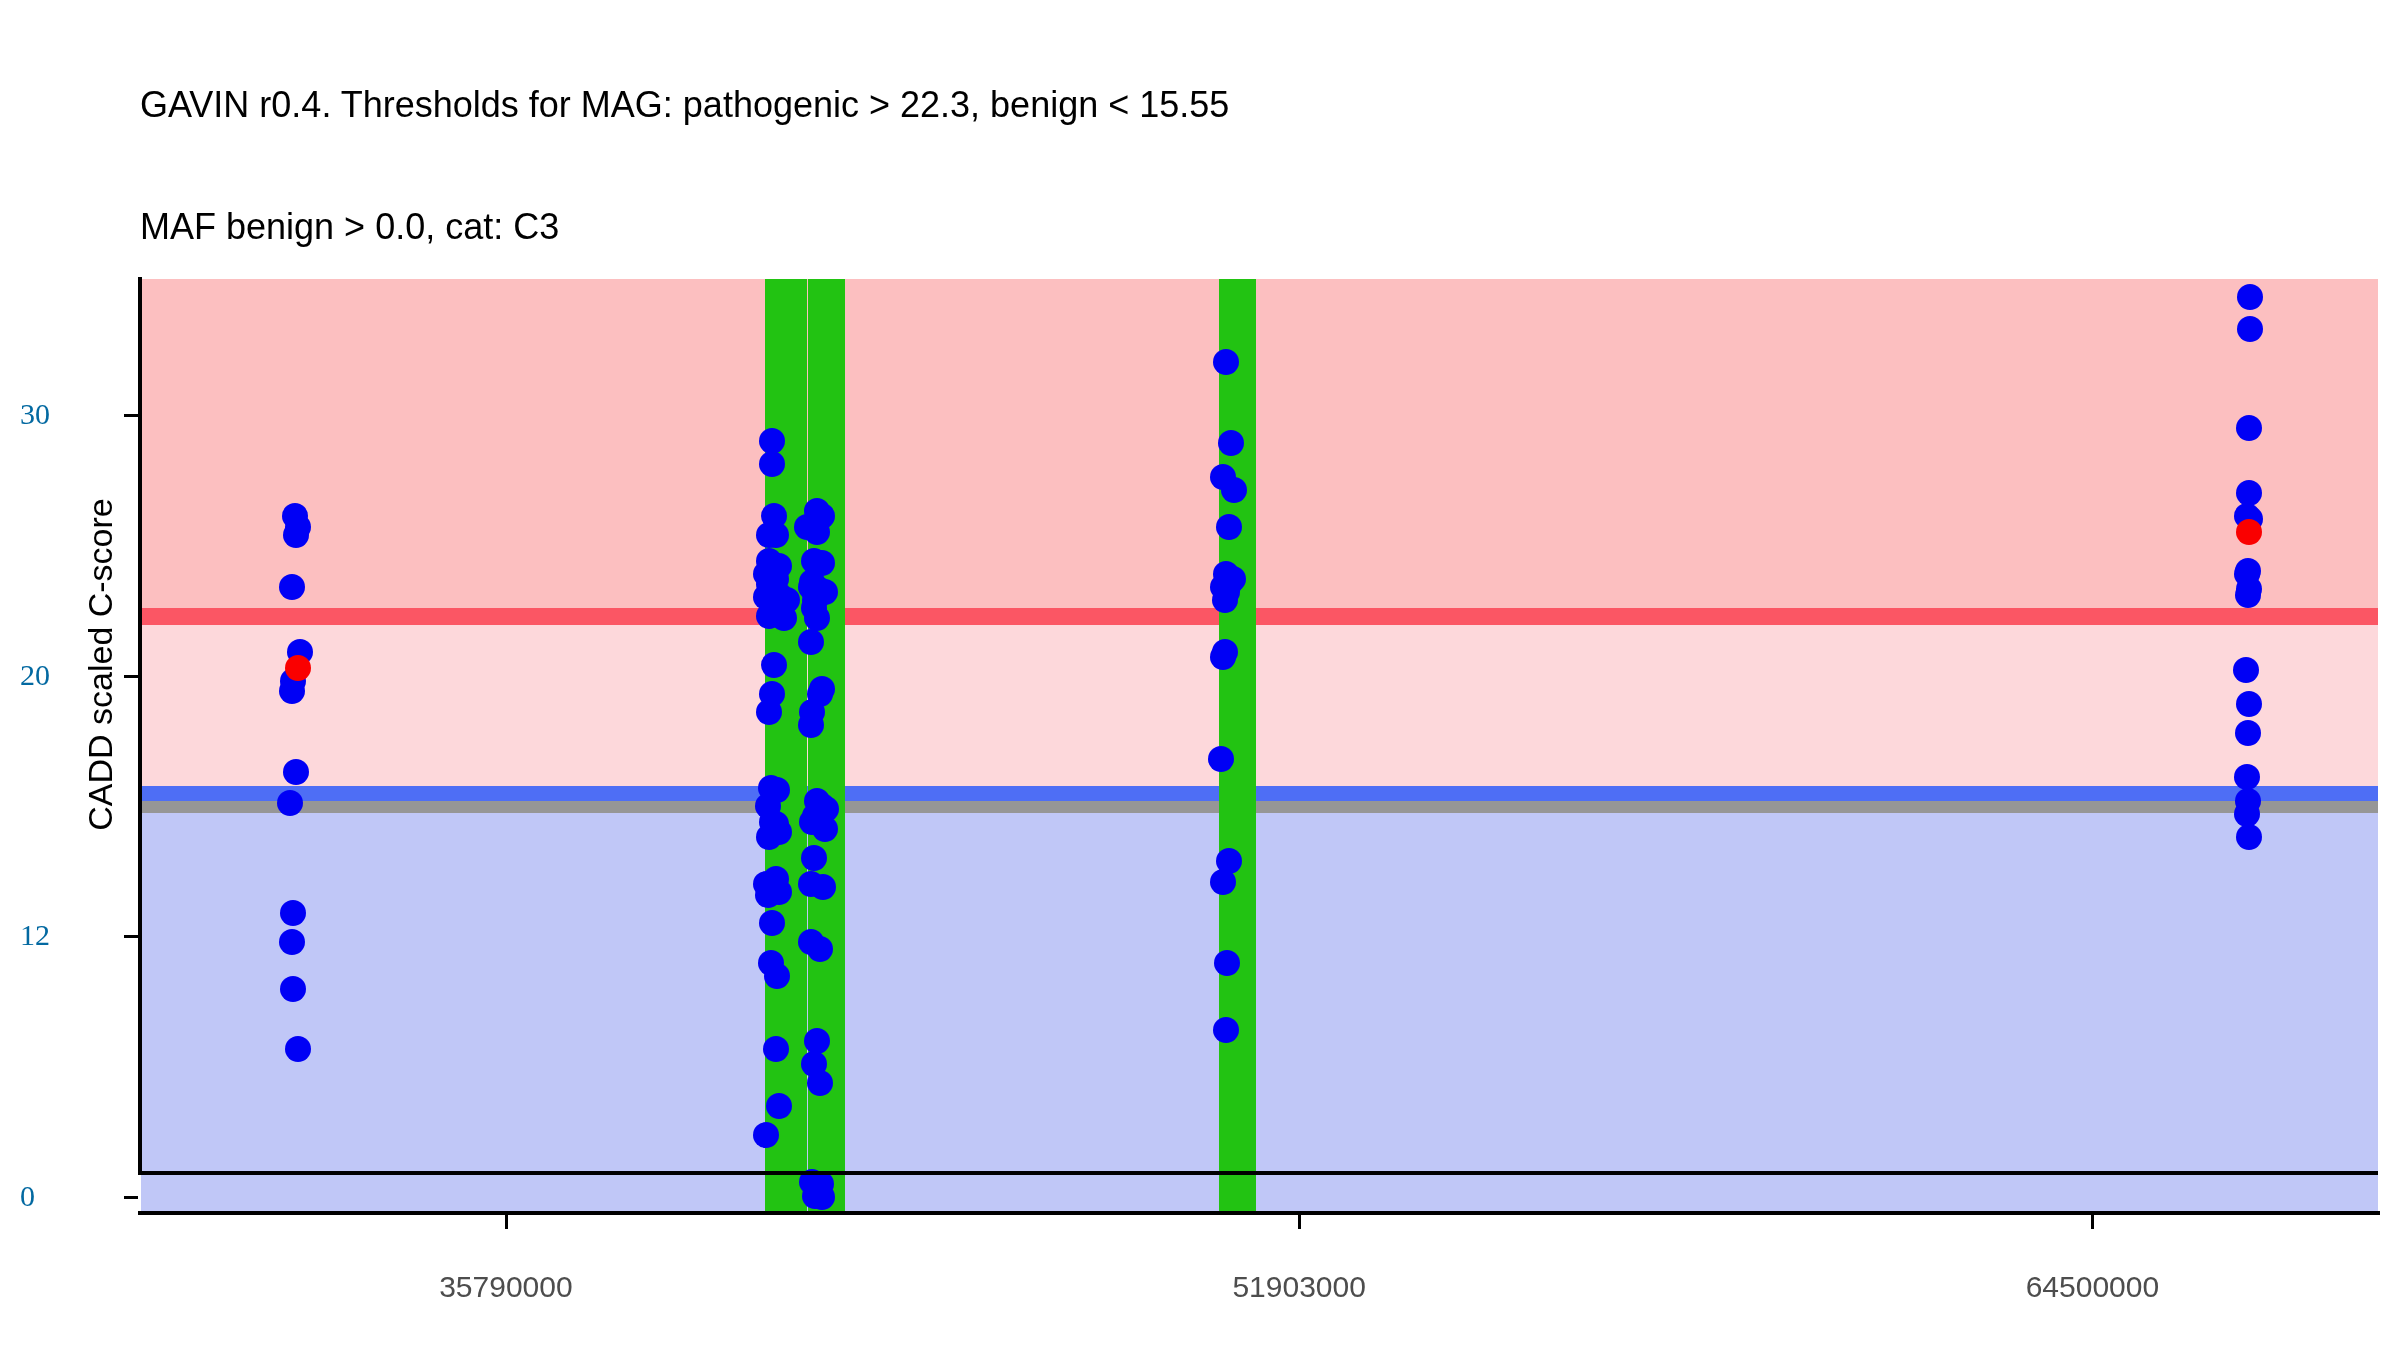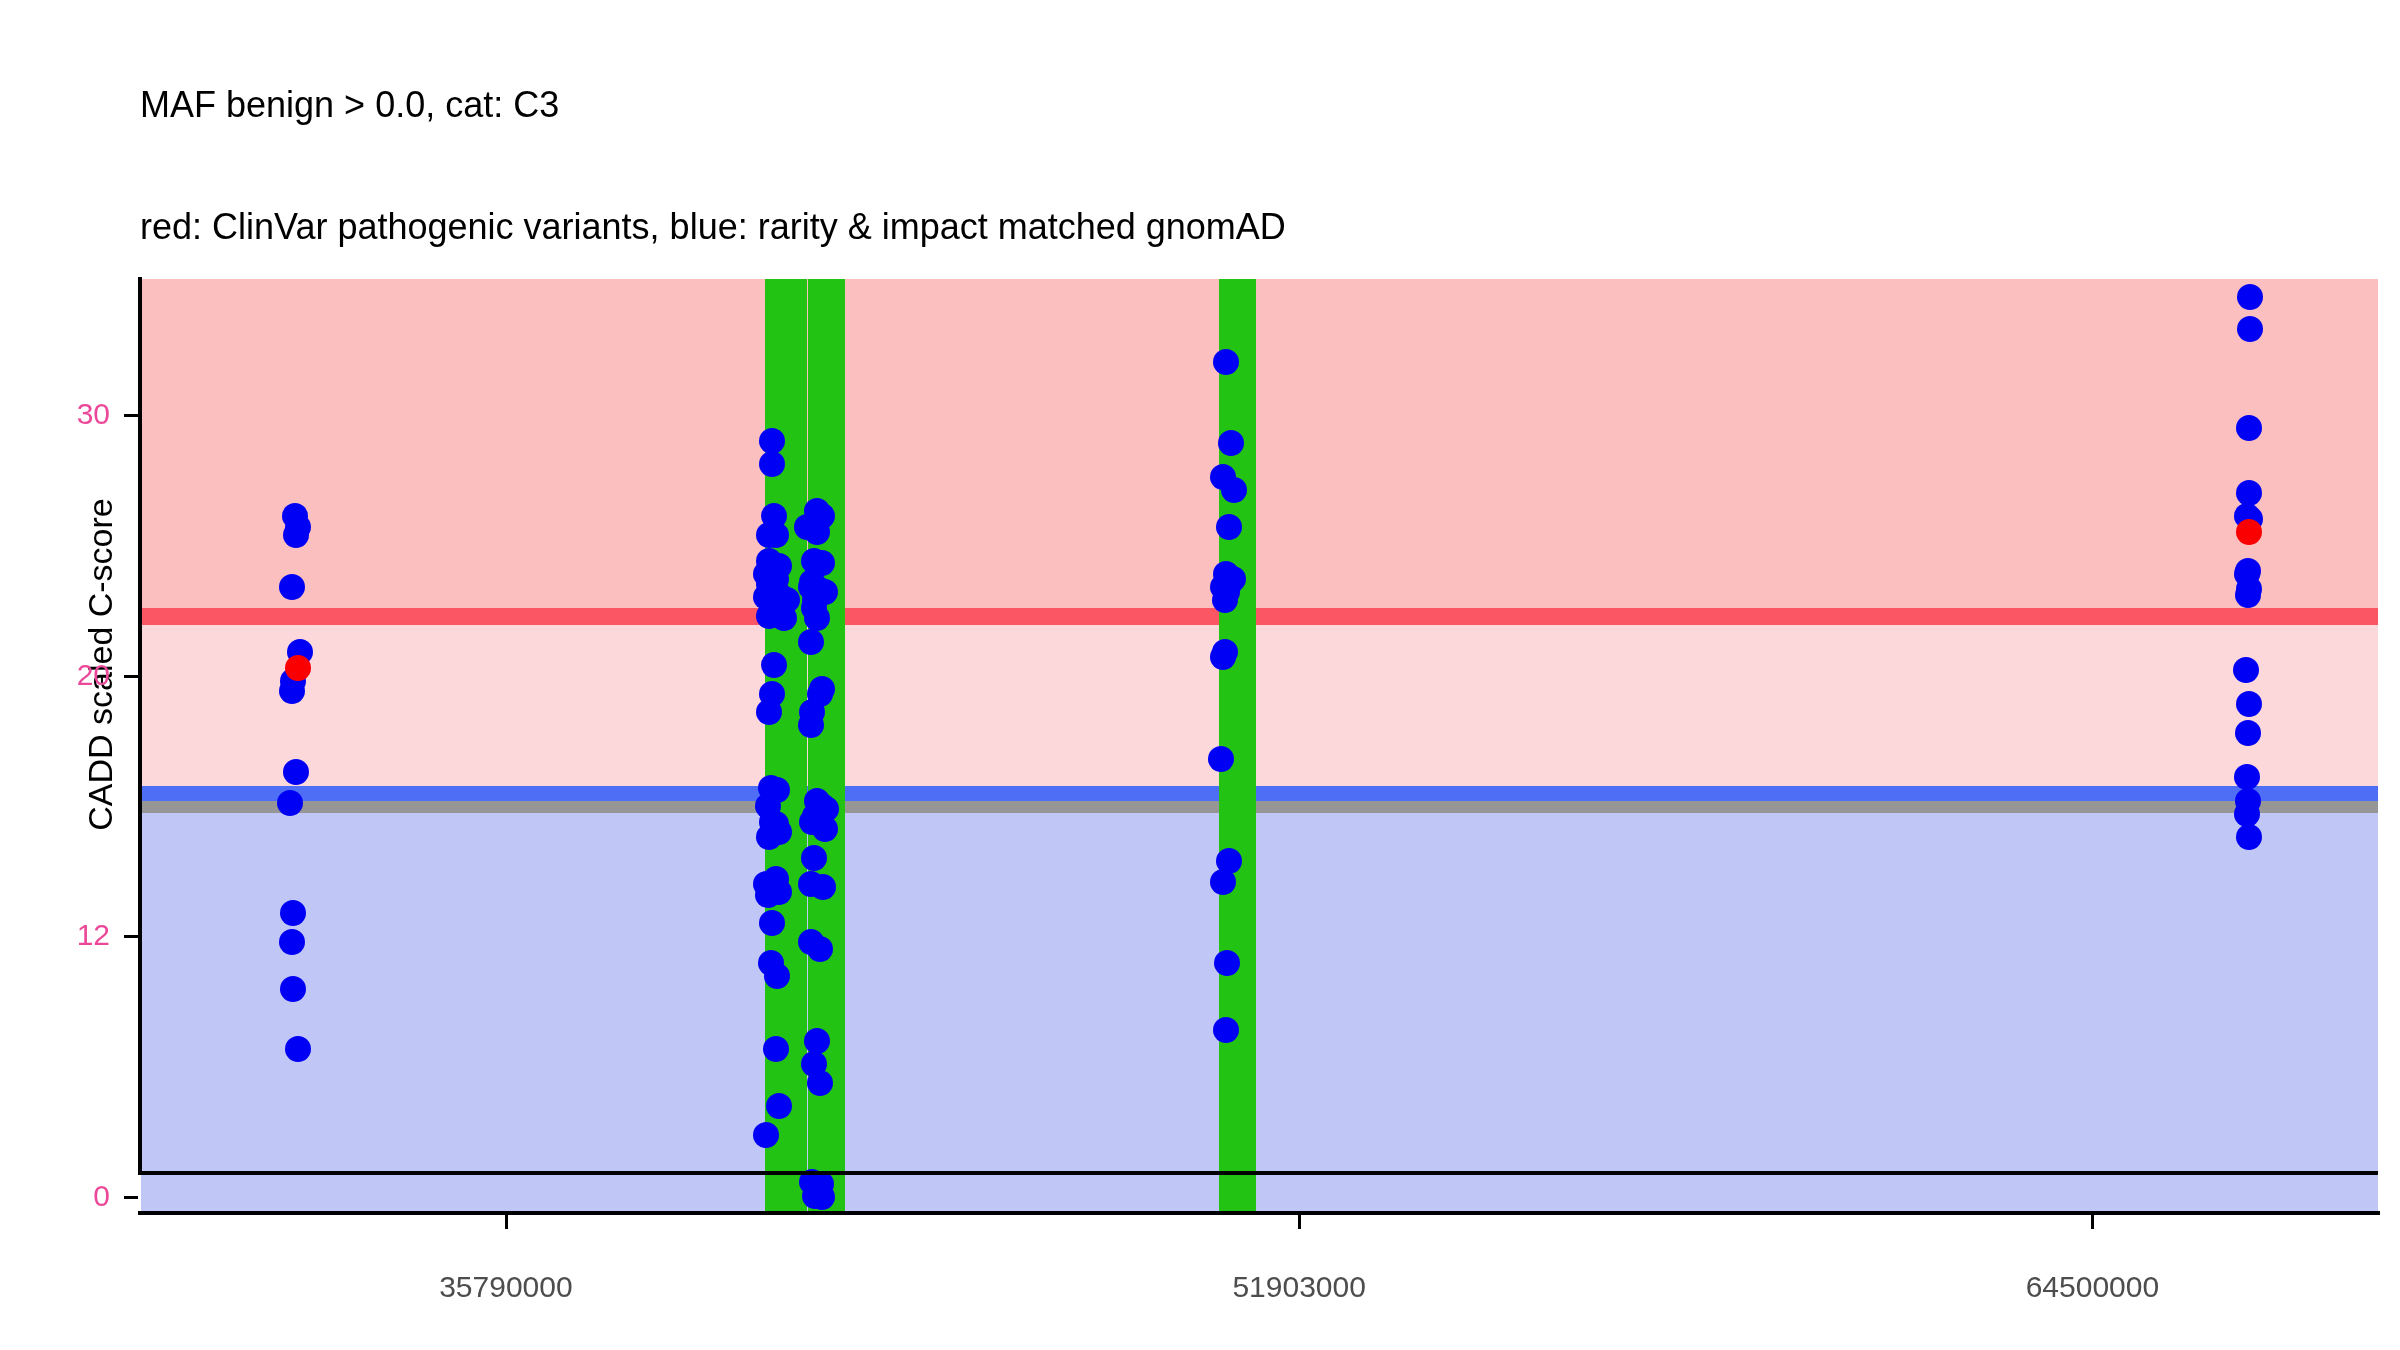--- a/index.html
+++ b/index.html
@@ -40,30 +40,31 @@
   }
   .pt.blue{background:#0000f5;}
   .pt.red{background:#fa0000;}
 
   
   #y-axis-line{position:absolute;left:138px;top:277px;width:4px;height:898px;background:#000000;}
   #x-axis-line{position:absolute;left:138px;top:1211px;width:2242px;height:4px;background:#000000;}
   #zero-line{position:absolute;left:141px;top:1171px;width:2237px;height:4px;background:#000000;}
 
   .ytick-mark{position:absolute;width:14px;height:3px;background:#000000;}
-  .ytick-label{position:absolute;text-align:right;width:90px;font-size:30px;color:#ec4899;}
+  .ytick-label{position:absolute;text-align:left;width:90px;font-size:30px;color:#0369a1;font-family:Liberation Serif, serif;}
   .xtick-mark{position:absolute;width:3px;height:14px;background:#000000;}
   .xtick-label{position:absolute;text-align:center;width:260px;font-size:30px;color:#4d4d4d;margin-top:37px;}
 </style>
 </head>
 <body>
 
 <div id="root">
 
   <div id="title-block">
+    <span class="title-line">GAVIN r0.4. Thresholds for MAG: pathogenic &gt; 22.3, benign &lt; 15.55</span>
     <span class="title-line">MAF benign &gt; 0.0, cat: C3</span>
     <span class="title-line">red: ClinVar pathogenic variants, blue: rarity &amp; impact matched gnomAD</span>
     <span class="title-line">variants, green: RefSeq exons, grey: genome-wide fallback threshold</span>
   </div>
 
   <div id="y-axis-title">CADD scaled C-score</div>
 
   <div id="panel">
     <div id="plot-area">
         <div class="band" style="top: 0px; height: 328.726px; background: rgb(252, 191, 192);"></div>

